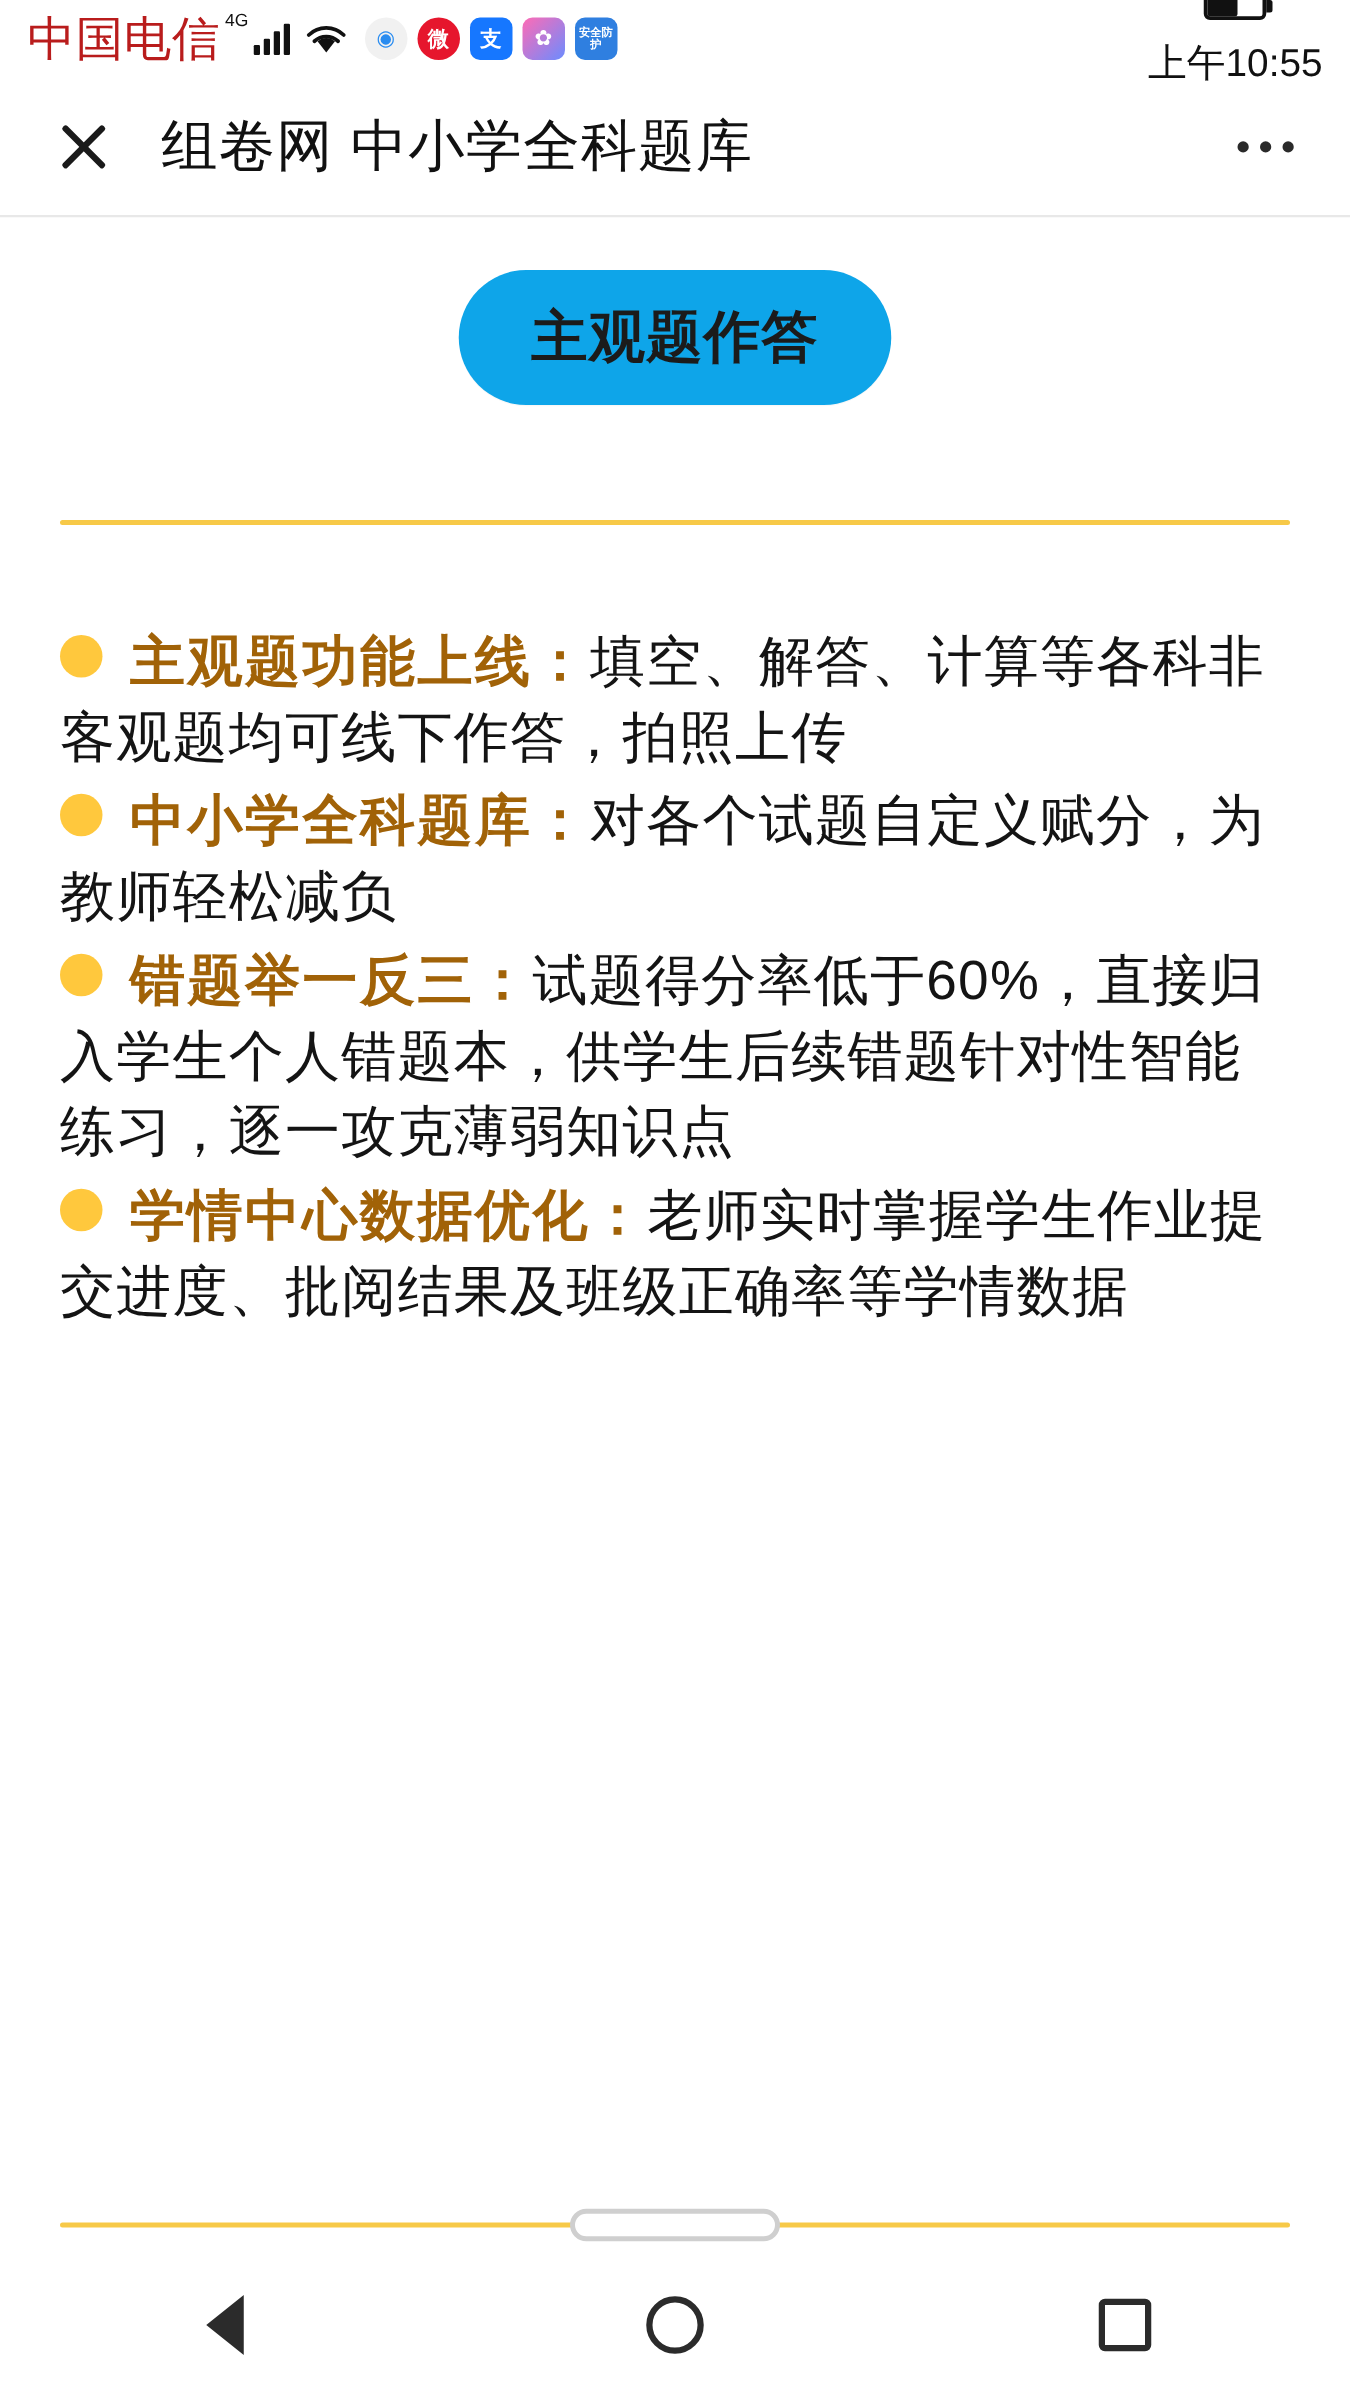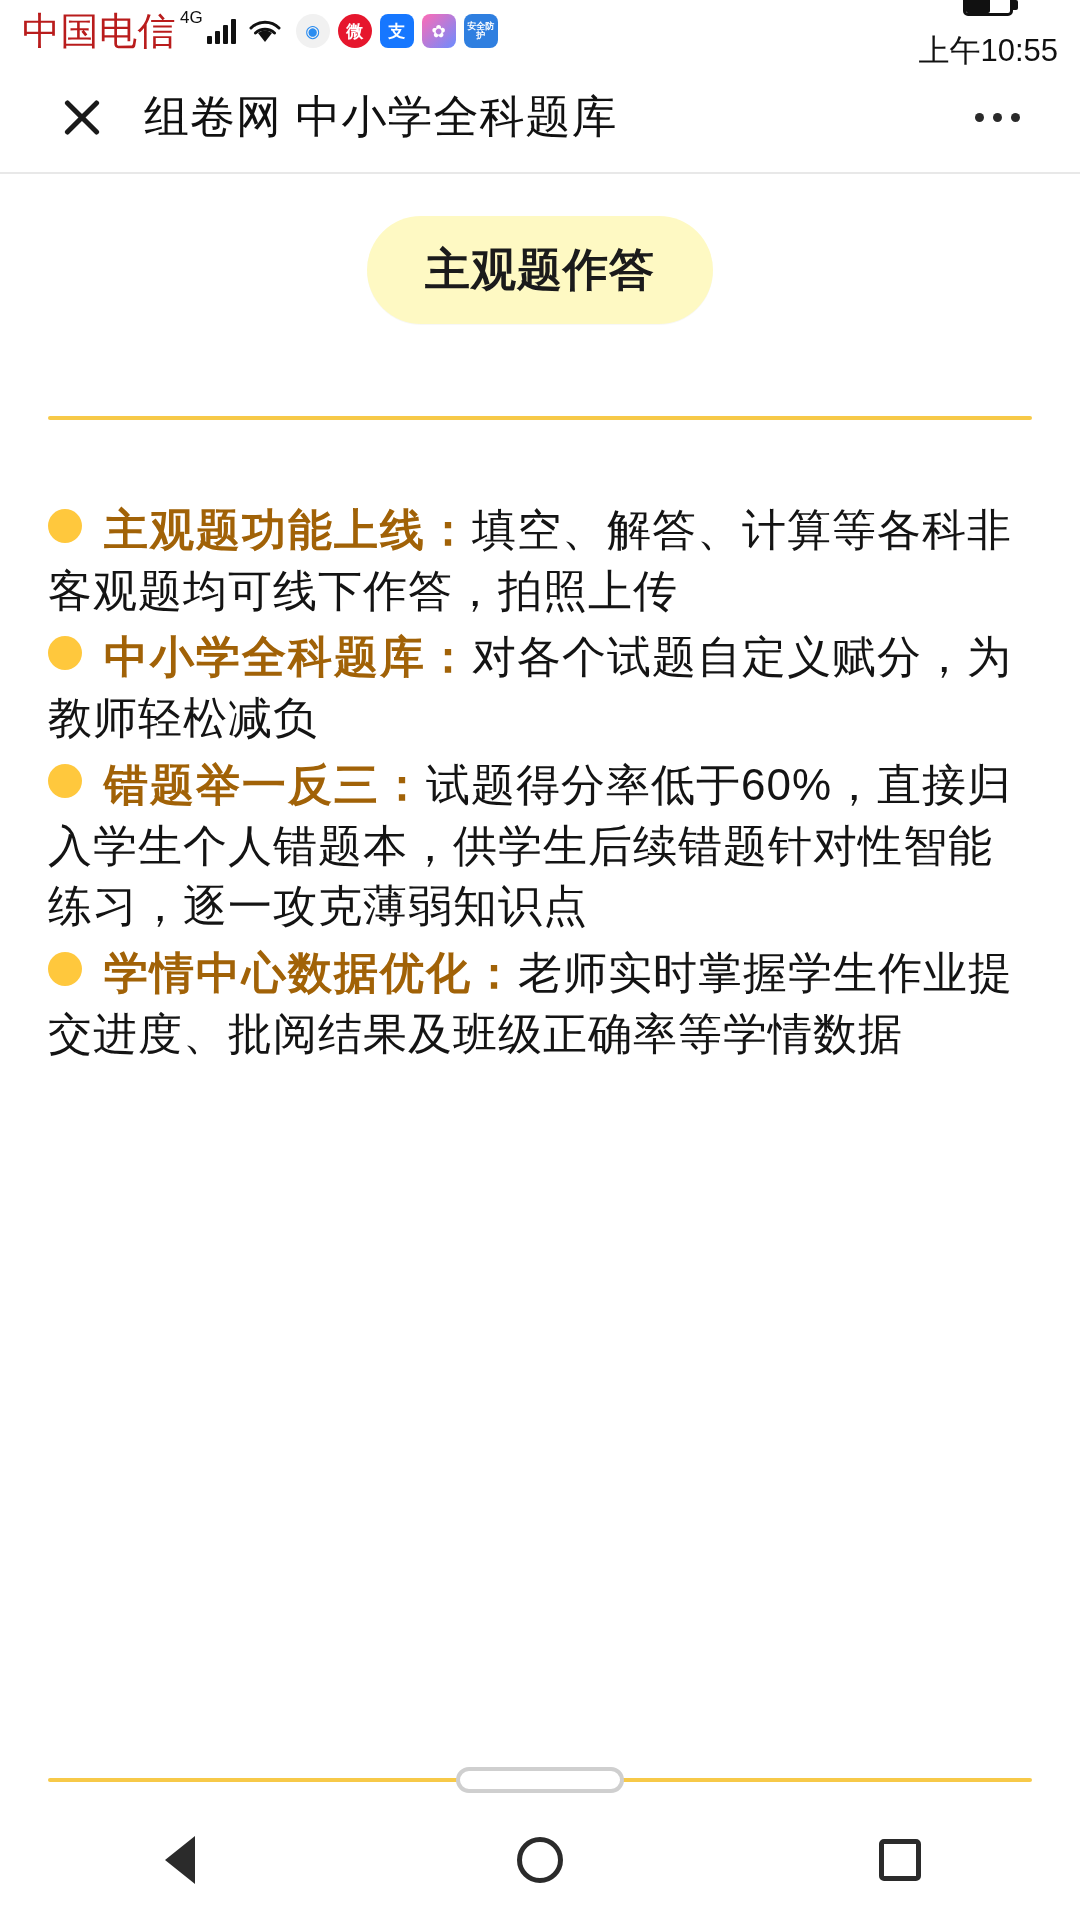--- a/index.html
+++ b/index.html
@@ -19,21 +19,21 @@
     padding: 0 22px;
     background: #ffffff;
   }
   .carrier {
     font-size: 38px;
     color: #b91c1c;
     letter-spacing: 0.5px;
     white-space: nowrap;
   }
   .net-type {
-    font-size: 17px;
+    font-size: 14px;
     color: #111;
     margin-left: 4px;
     align-self: flex-start;
     margin-top: 8px;
   }
   .sig-bars {
     display: flex;
     align-items: flex-end;
     gap: 3px;
     margin-left: 4px;
@@ -73,21 +73,21 @@
     width: 5px; height: 10px; background: #111; border-radius: 0 2px 2px 0;
   }
   .battery .fill { height: 100%; width: 55%; background: #111; border-radius: 2px; }
   .clock { font-size: 31px; color: #111; white-space: nowrap; }
 
   
   .appbar {
     height: 110px;
     display: flex;
     align-items: center;
-    padding: 0 56px;
+    padding: 0 41px;
     background: #ffffff;
   }
   .close-x {
     width: 52px; height: 52px;
     position: relative; flex: none;
     cursor: pointer;
   }
   .close-x::before, .close-x::after {
     content: ""; position: absolute; left: 3px; top: 24px;
     width: 46px; height: 5px; background: #1a1a1a; border-radius: 2px;
@@ -115,21 +115,21 @@
   
   .content {
     padding: 0 48px;
     background: #fff;
     height: calc(1920px - 62px - 110px - 2px - 120px);
     position: relative;
   }
 
   .pill-wrap { display: flex; justify-content: center; padding-top: 42px; }
   .pill {
-    background: #fef9c3;
+    background: #0ea5e9;
     border-radius: 70px;
     padding: 24px 58px;
     display: flex;
     gap: 58px;
     align-items: center;
     box-shadow: 0 1px 0 rgba(0,0,0,0.03);
   }
   .pill span {
     font-size: 45px;
     font-weight: bold;

